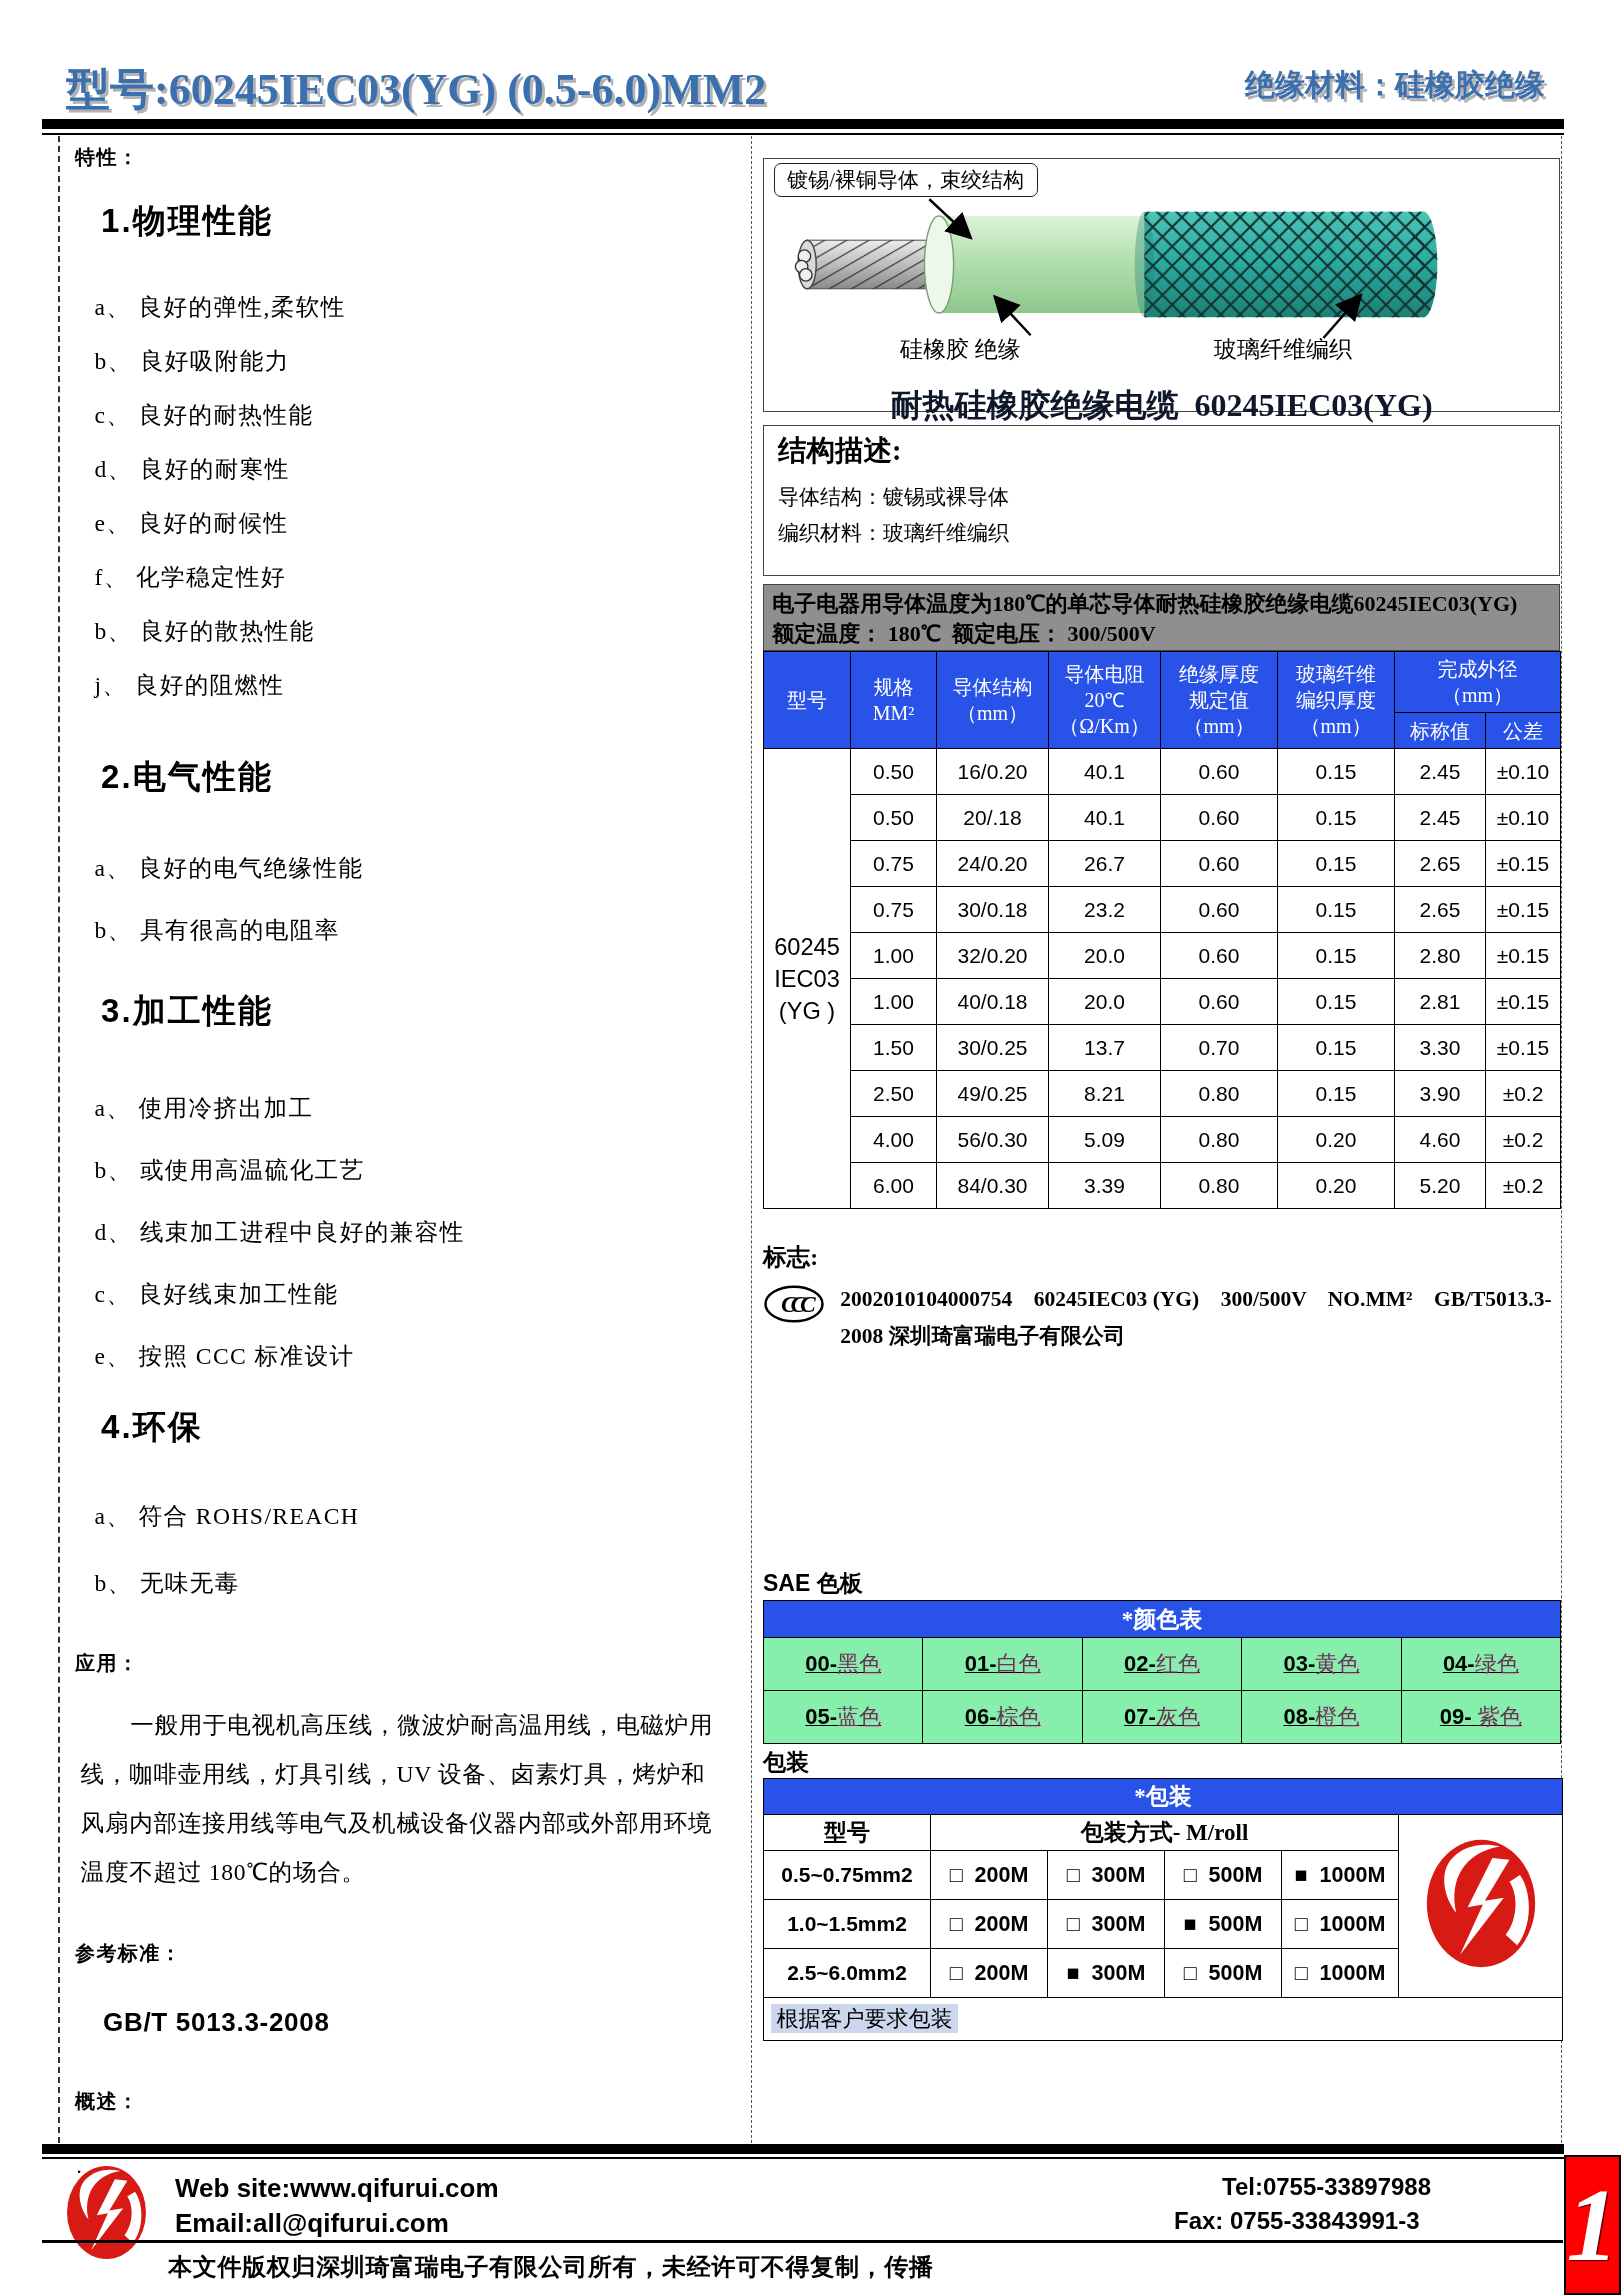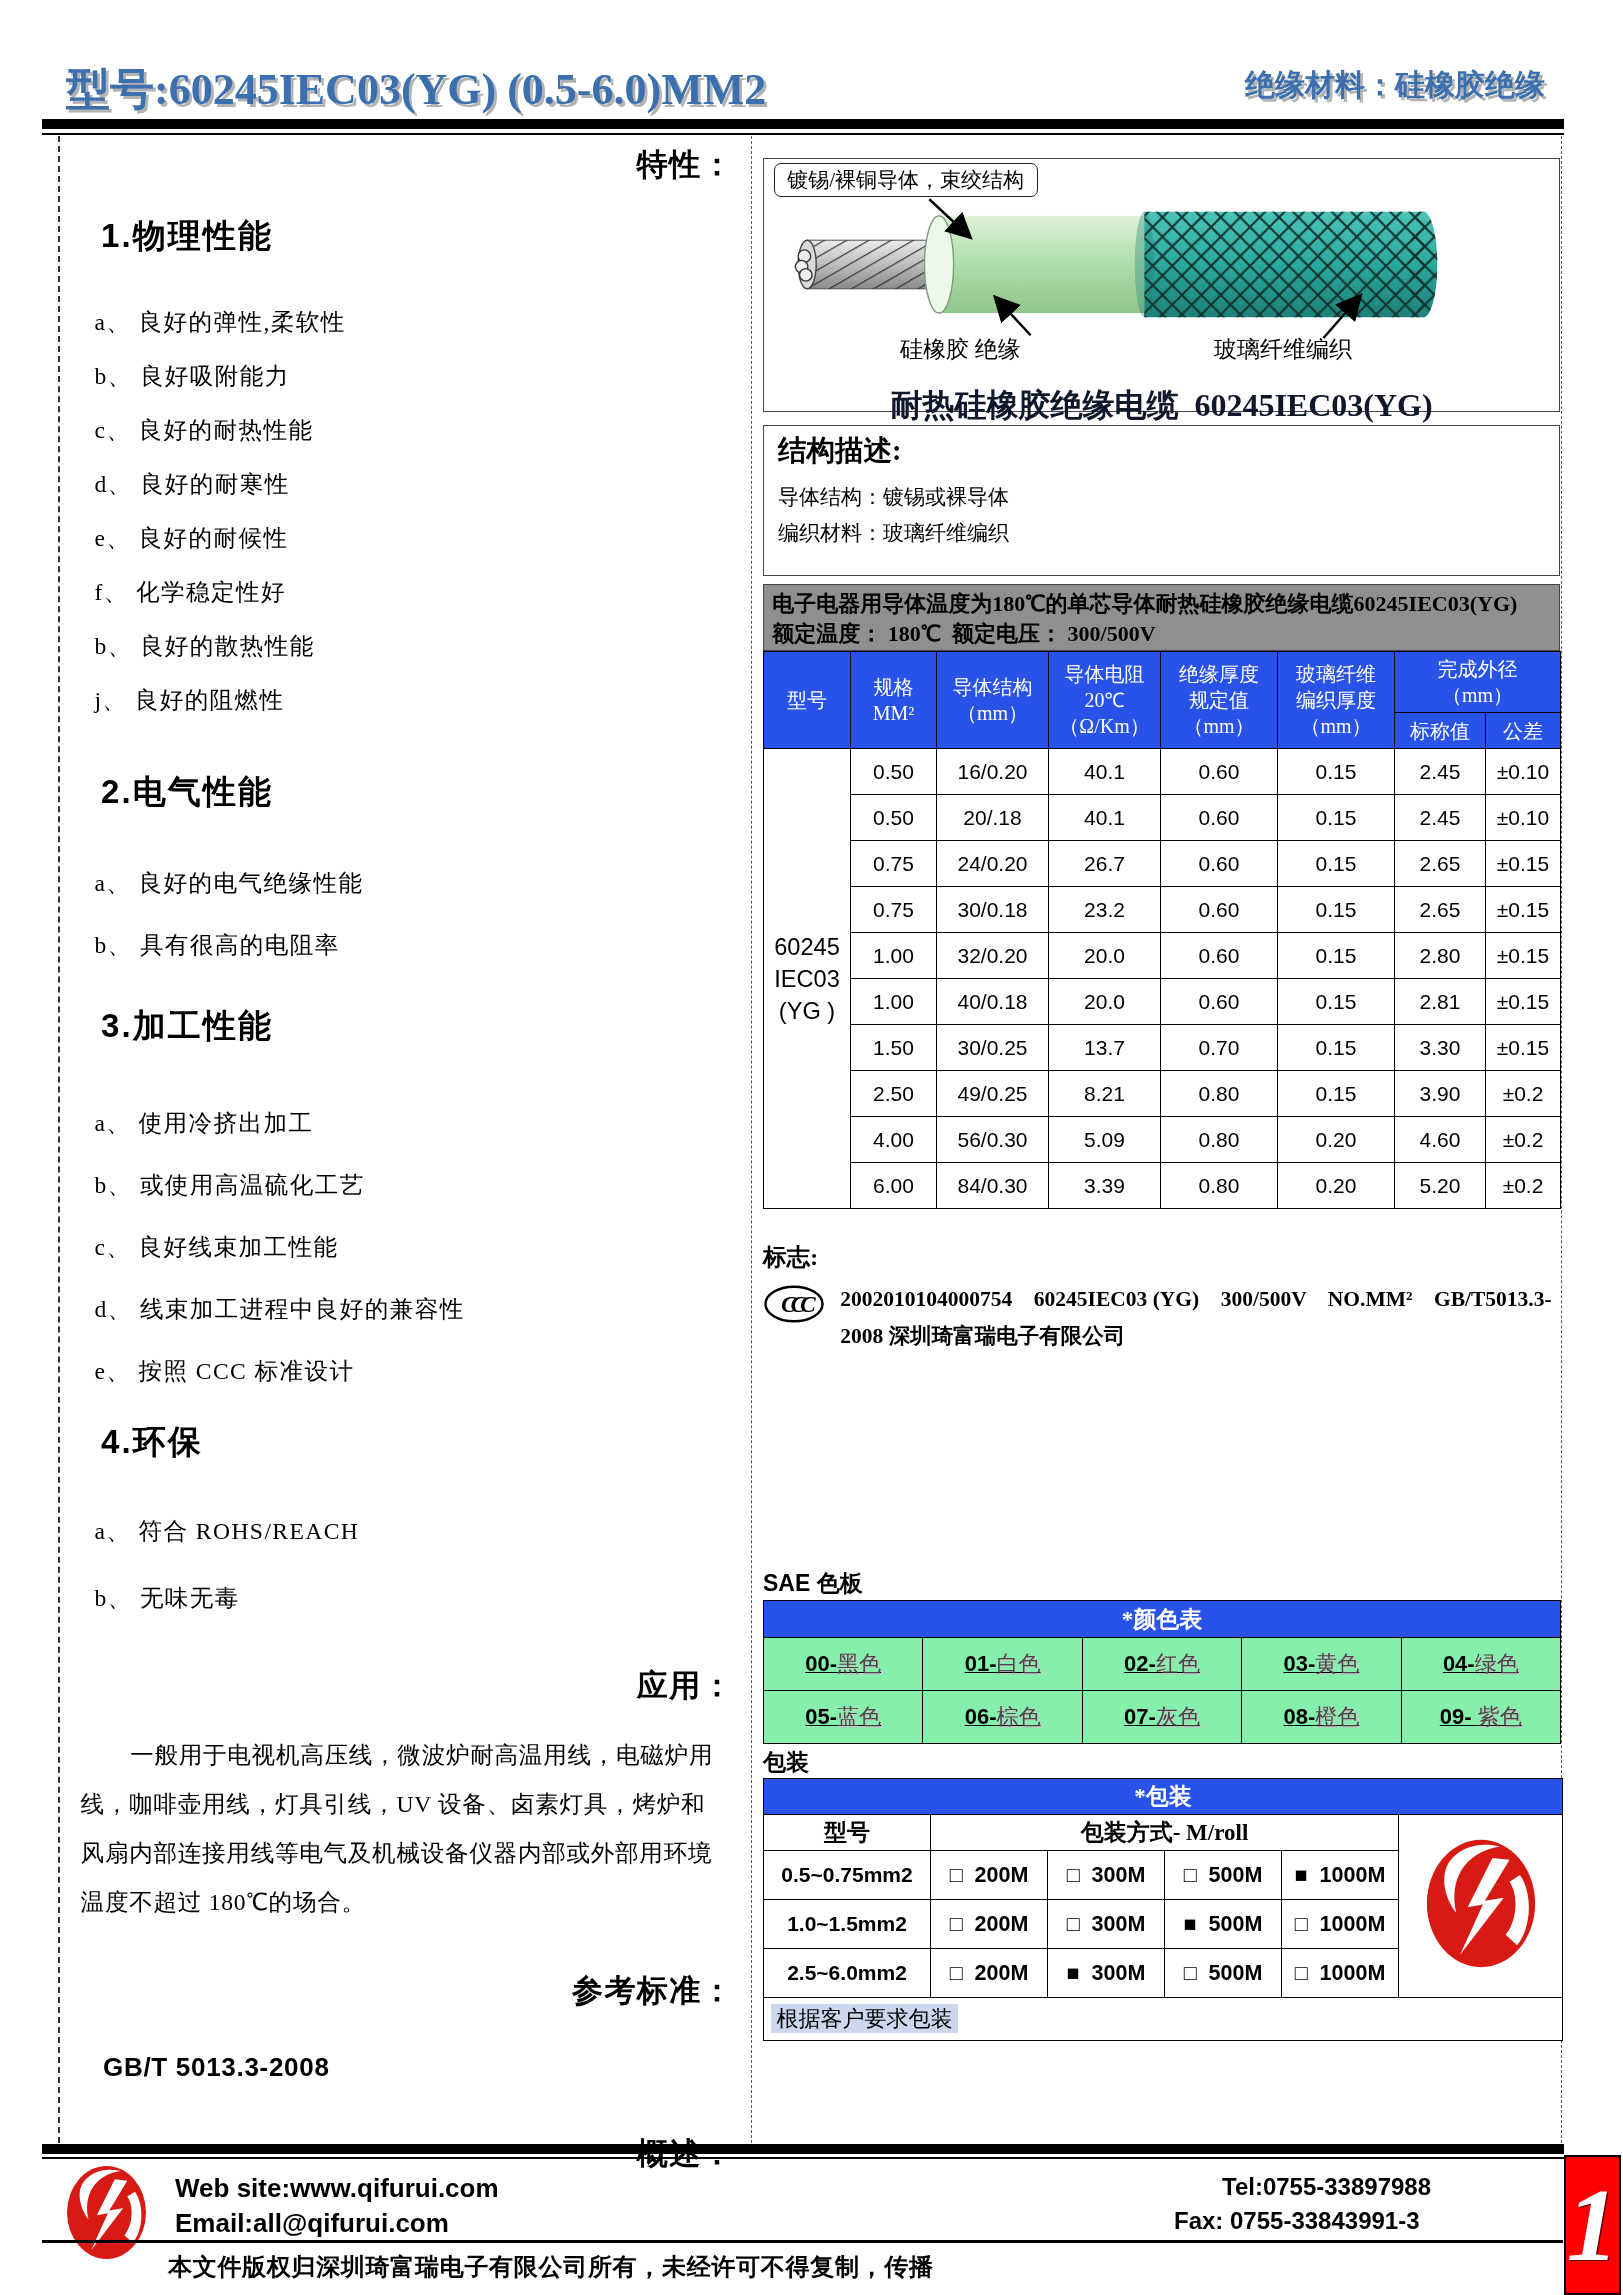--- a/index.html
+++ b/index.html
@@ -32,21 +32,21 @@
 
   
   .v-left  { left:58px;  top:136px; height:2007px; border-left:2.1px dashed #333; }
   .v-mid   { left:751px;top:136px; height:2007px; border-left:1.4px dashed #555; }
   .v-right { left:1561px;top:136px; height:2007px; border-left:1.4px dashed #555; }
 
   
   .left-col { left:75px; top:144px; width:659px; }
   .sec-big {
     font-family:"Liberation Sans", sans-serif;
-    font-weight:bold; font-size:31px; letter-spacing:1.4px;text-align:right;
+    font-weight:bold; font-size:20px; letter-spacing:1.4px;
   }
   .sec-num {
     font-family:"Liberation Sans", sans-serif;
     font-weight:bold; font-size:33px; letter-spacing:2.1px;
     padding-left:26px;
   }
   .t-features { margin-bottom:28px; }
   .h-physical { margin-bottom:36px; }
   .item { font-size:23.6px; padding-left:19.4px; letter-spacing:1.4px; }
   .s1 .item { line-height:54px; }
@@ -204,22 +204,22 @@
   <div class="sec-num h-electrical">2.电气性能</div>
   <div class="s2">
     <div class="item">a、 良好的电气绝缘性能</div>
     <div class="item">b、 具有很高的电阻率</div>
   </div>
 
   <div class="sec-num h-processing">3.加工性能</div>
   <div class="s3">
     <div class="item">a、 使用冷挤出加工</div>
     <div class="item">b、 或使用高温硫化工艺</div>
+    <div class="item">d、 线束加工进程中良好的兼容性</div>
     <div class="item">c、 良好线束加工性能</div>
-    <div class="item">d、 线束加工进程中良好的兼容性</div>
     <div class="item">e、 按照 CCC 标准设计</div>
   </div>
 
   <div class="sec-num h-environment">4.环保</div>
   <div class="s4">
     <div class="item">a、 符合 ROHS/REACH</div>
     <div class="item">b、 无味无毒</div>
   </div>
 
   <div class="sec-big t-application">应用：</div>

